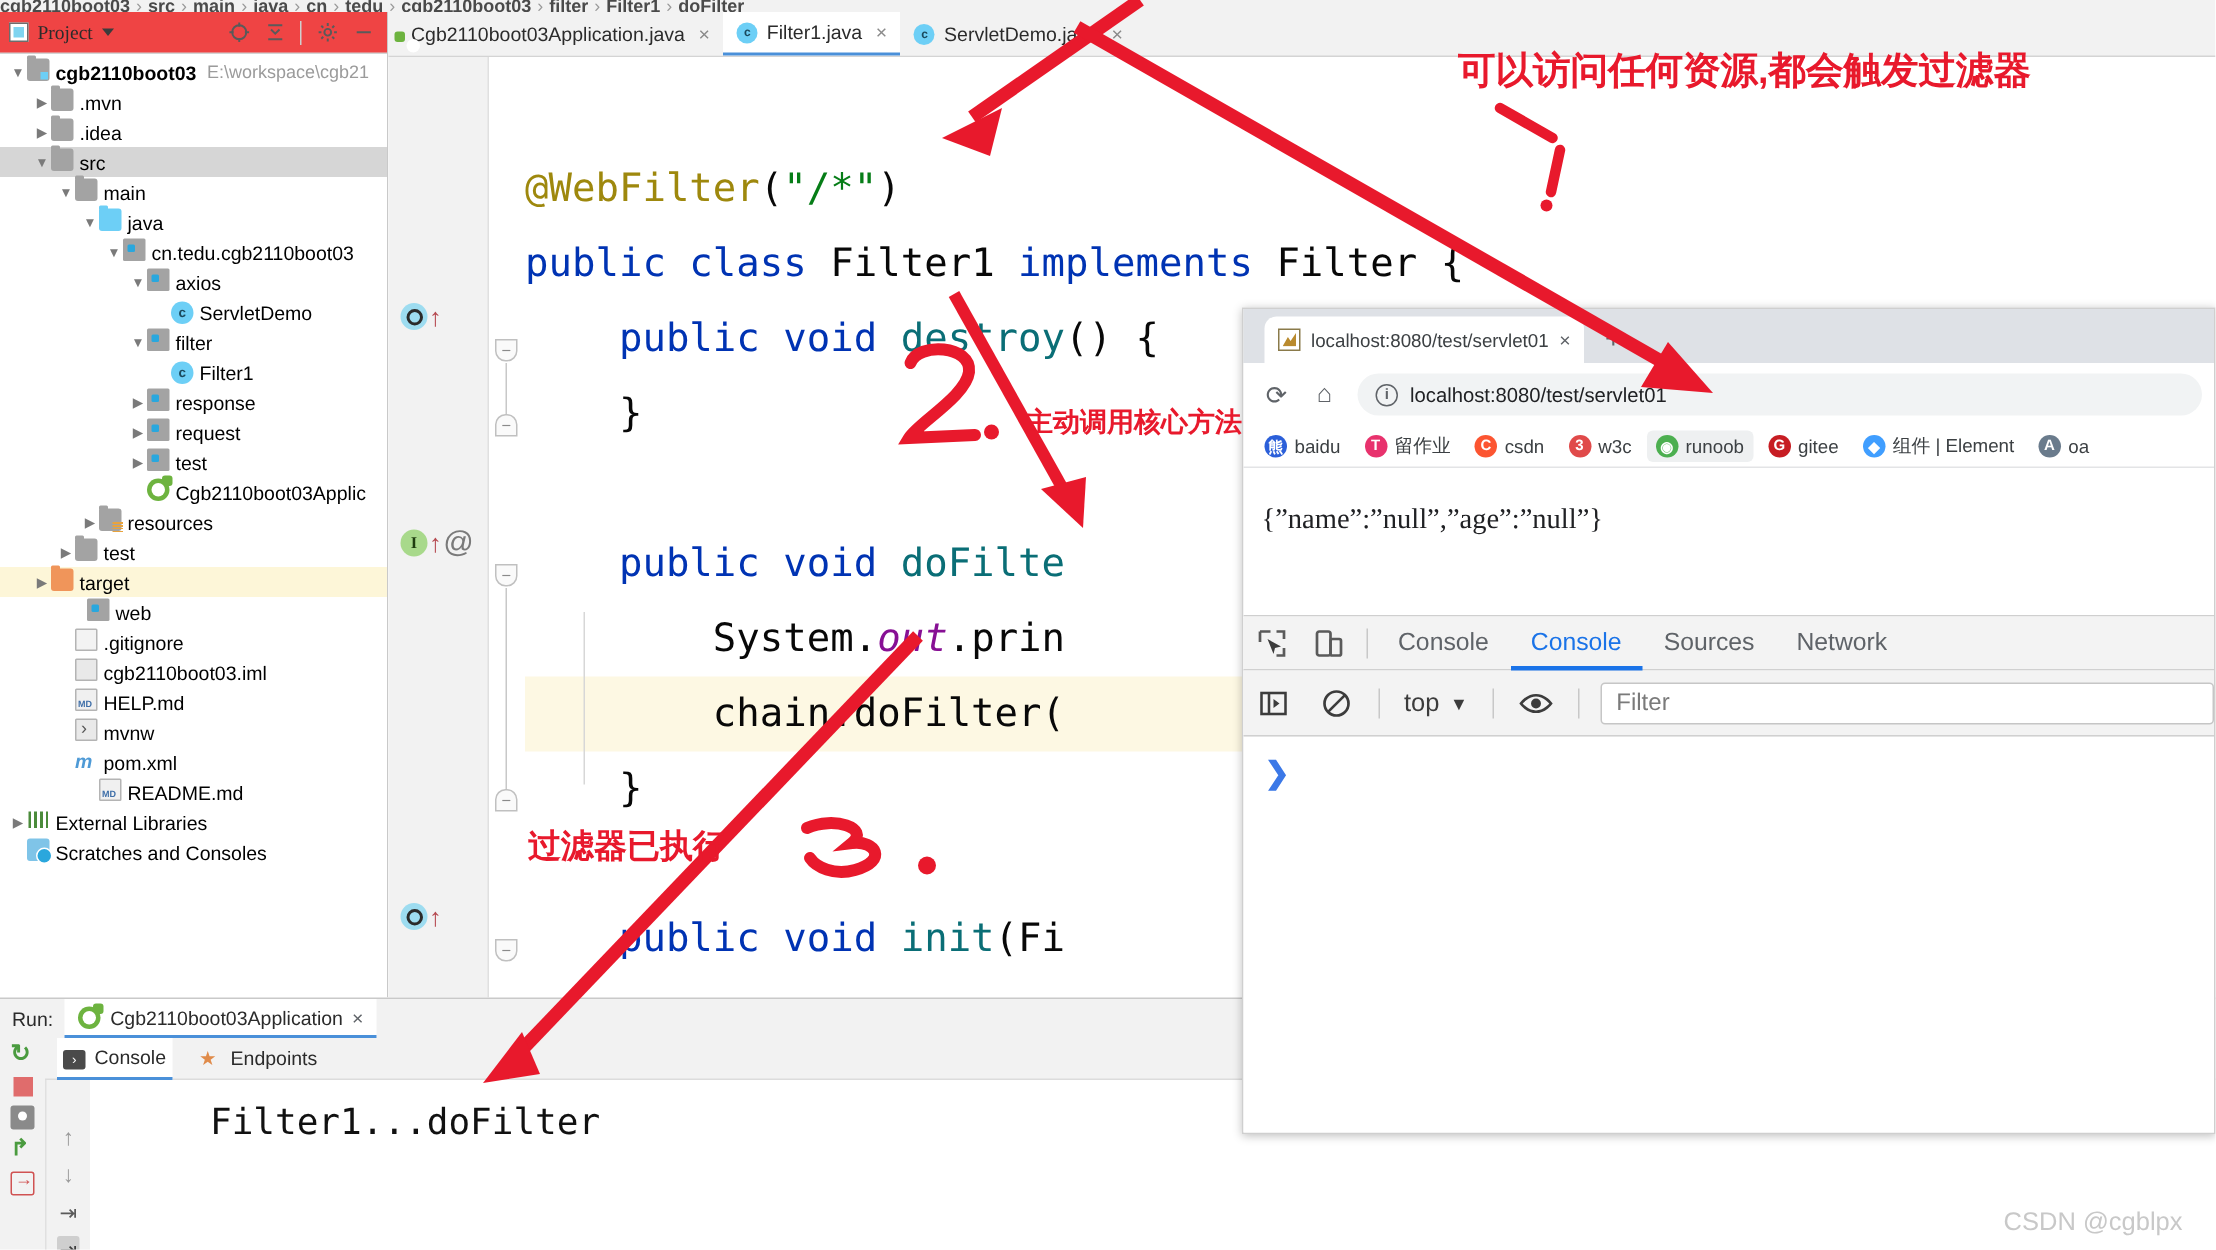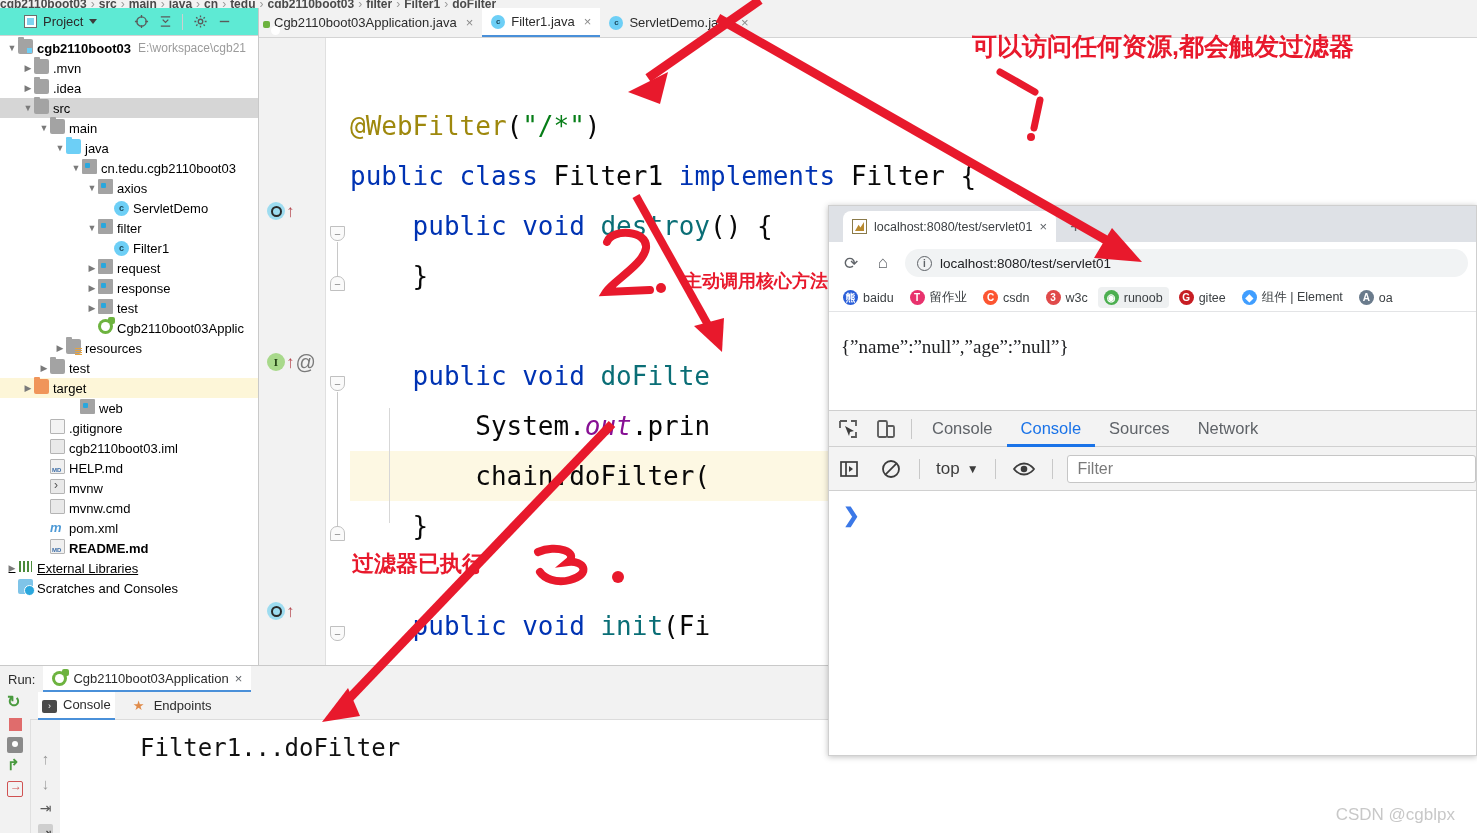--- a/index.html
+++ b/index.html
@@ -23,22 +23,22 @@
   }
   .breadcrumb-strip .crumb{ font-weight:bold; }
   .breadcrumb-strip .sep{ color:#9a9a9a; margin:0 4px; }
 
   
   #project-panel{
     position:absolute; left:0; top:8px; width:259px; height:657px;
     background:#fff; border-right:1px solid #c9c9c9;
   }
   #project-toolbar{
-    height:28px; background:#5eead4; border-bottom:1px solid #d4d4d4;
-    display:flex; align-items:center; padding:0 24px; gap:4px;
+    height:28px; background:#ef4444; border-bottom:1px solid #d4d4d4;
+    display:flex; align-items:center; padding:0 6px; gap:4px;font-family:Liberation Serif, serif;
   }
   .pt-title{ display:flex; align-items:center; gap:6px; font-size:13px; color:#2b2b2b; }
   .pt-sq{ width:13px; height:13px; border:1.6px solid #6d6d6d; background:#fff; position:relative;}
   .pt-sq:after{ content:""; position:absolute; inset:2px; background:#7fd4f0;}
   .caret-dn{ width:0;height:0;border-left:4px solid transparent;border-right:4px solid transparent;border-top:5px solid #3c3c3c;}
   .pt-spacer{ flex:1; }
   .pt-ico{ width:20px;height:20px; display:flex;align-items:center;justify-content:center; color:#5a5a5a; }
   .pt-div{ width:1px;height:16px;background:#cfcfcf;margin:0 3px;}
 
   #tree{ font-size:13px; color:#000; padding-top:2px; position:relative;}
@@ -287,26 +287,26 @@
         <div class="row" style="padding-left: 102px;">
           <span class="arr"></span>
           <span>
             <span class="ic cls">c</span>
           </span>
           <span class="nm">Filter1</span>
         </div>
         <div class="row" style="padding-left: 86px;">
           <span class="arr closed"></span>
           <span><span class="ic pkg"></span></span>
+          <span class="nm">response</span>
+        </div>
+        <div class="row" style="padding-left: 86px;">
+          <span class="arr closed"></span>
+          <span><span class="ic pkg"></span></span>
           <span class="nm">request</span>
-        </div>
-        <div class="row" style="padding-left: 86px;">
-          <span class="arr closed"></span>
-          <span><span class="ic pkg"></span></span>
-          <span class="nm">response</span>
         </div>
         <div class="row" style="padding-left: 86px;">
           <span class="arr closed"></span>
           <span><span class="ic pkg"></span></span>
           <span class="nm">test</span>
         </div>
         <div class="row" style="padding-left: 86px;">
           <span class="arr"></span>
           <span><span class="ic spring"></span></span>
           <span class="nm">Cgb2110boot03Applic</span>
@@ -319,21 +319,21 @@
         <div class="row" style="padding-left: 38px;">
           <span class="arr closed"></span>
           <span><span class="ic fld"></span></span>
           <span class="nm">test</span>
         </div>
         <div class="row hl" style="padding-left: 22px;">
           <span class="arr closed"></span>
           <span><span class="ic fld orange"></span></span>
           <span class="nm">target</span>
         </div>
-        <div class="row" style="padding-left: 28px; margin-left: 40px;">
+        <div class="row" style="padding-left: 46px;">
           <span class="arr"></span>
           <span><span class="ic pkg"></span></span>
           <span class="nm">web</span>
         </div>
         <div class="row" style="padding-left: 38px;">
           <span class="arr"></span>
           <span><span class="ic fico git"></span></span>
           <span class="nm">.gitignore</span>
         </div>
         <div class="row" style="padding-left: 38px;">
@@ -346,34 +346,29 @@
           <span><span class="ic fico md"></span></span>
           <span class="nm">HELP.md</span>
         </div>
         <div class="row" style="padding-left: 38px;">
           <span class="arr"></span>
           <span><span class="ic fico bat"></span></span>
           <span class="nm">mvnw</span>
         </div>
         <div class="row" style="padding-left: 38px;">
           <span class="arr"></span>
-          <span><span class="ic fico"></span></span>
-          <span class="nm">mvnw.cmd</span>
-        </div>
-        <div class="row" style="padding-left: 38px;">
-          <span class="arr"></span>
           <span><span class="ic fico mvn">m</span></span>
           <span class="nm">pom.xml</span>
         </div>
-        <div class="row" style="padding-left: 38px; font-weight: bold;">
+        <div class="row" style="padding-left: 54px;">
           <span class="arr"></span>
           <span><span class="ic fico md"></span></span>
           <span class="nm">README.md</span>
         </div>
-        <div class="row" style="padding-left: 6px; text-decoration: underline;">
+        <div class="row" style="padding-left: 6px;">
           <span class="arr closed"></span>
           <span><span class="ic libs"></span></span>
           <span class="nm">External Libraries</span>
         </div>
         <div class="row" style="padding-left: 6px;">
           <span class="arr"></span>
           <span><span class="ic scr"></span></span>
           <span class="nm">Scratches and Consoles</span>
         </div>
       </div>

